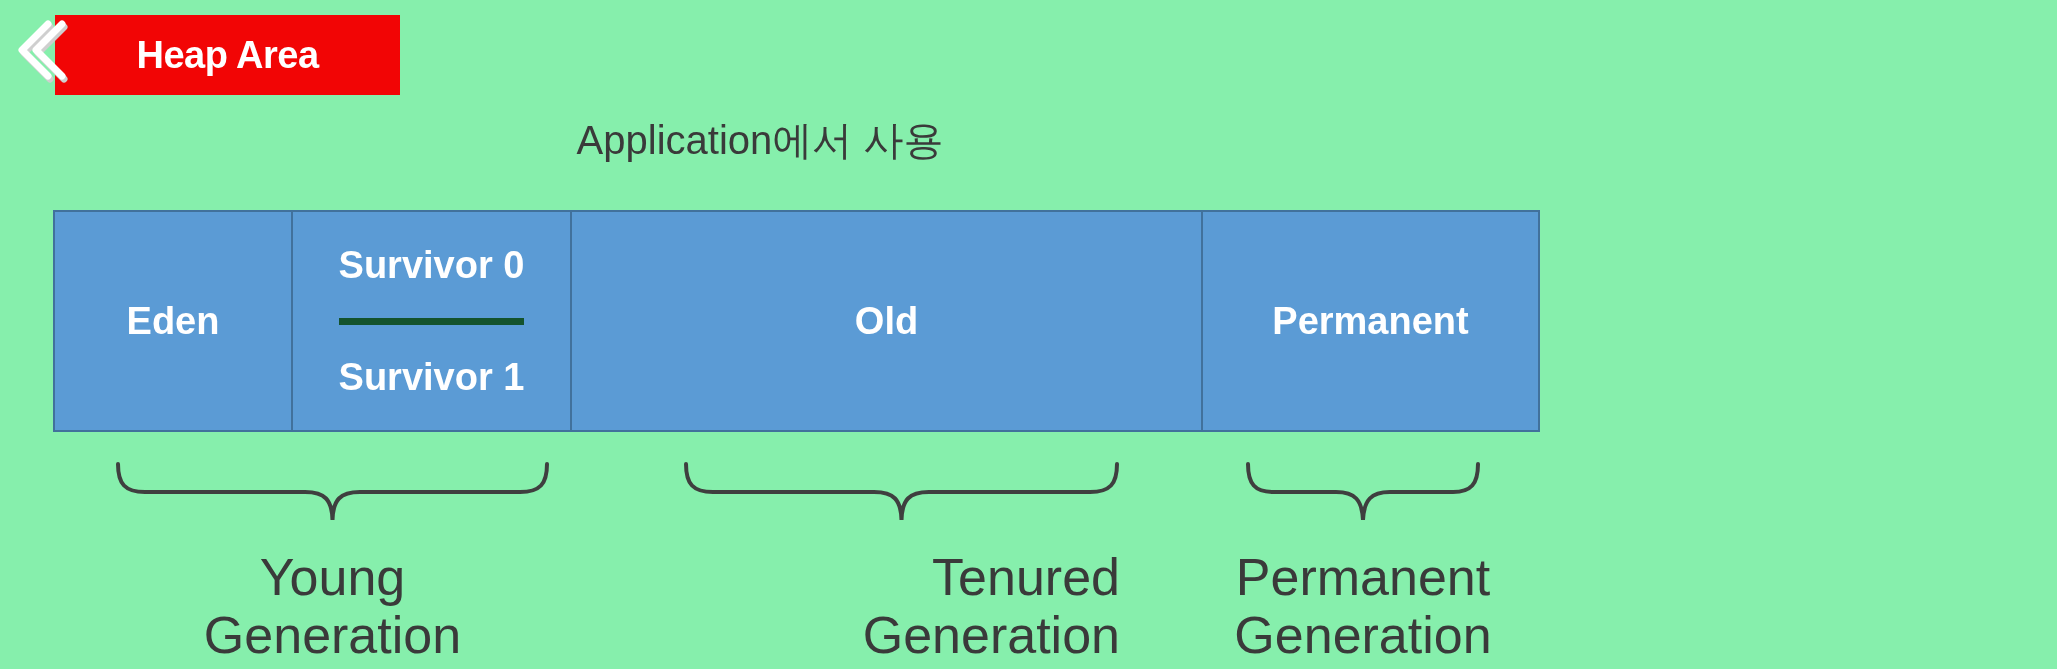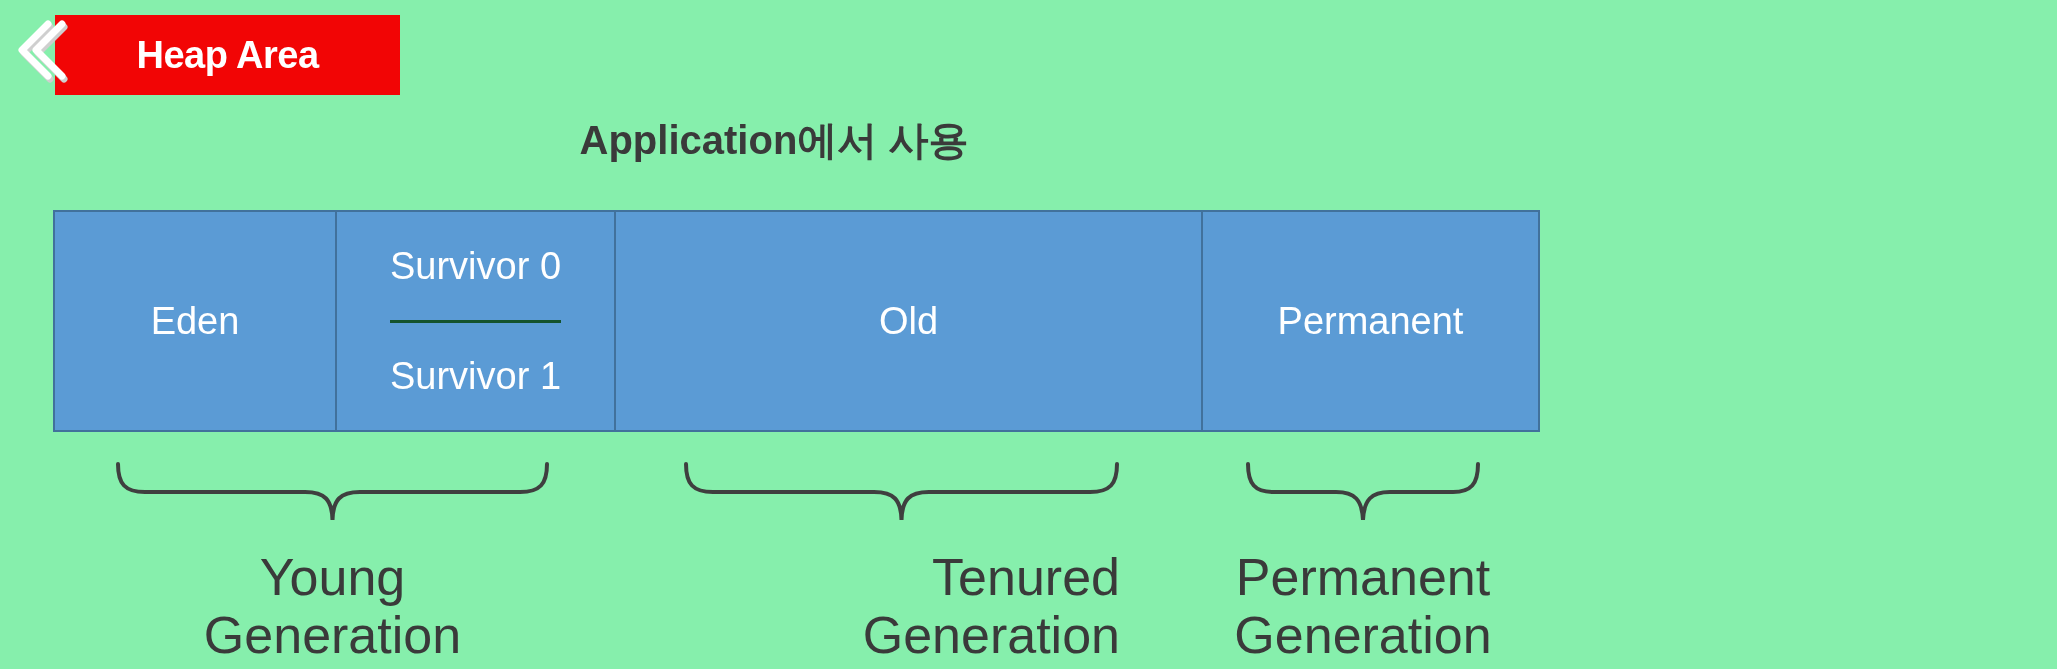--- a/index.html
+++ b/index.html
@@ -57,24 +57,23 @@
   .usage-caption {
     position: absolute;
     color: #3A3A3A;
     font-size: 40px;
     font-weight: 400;
     line-height: 1;
     white-space: nowrap;
     text-align: center;
   }
   .usage-app {
-    left: 574px;
+    left: 560px;
     top: 120px;
     width: 400px;
-    font-weight: bold;
   }
   .usage-jvm {
     left: 1205px;
     top: 120px;
     width: 380px;
   }
 
   
   .memory-bar {
     position: absolute;
@@ -90,40 +89,40 @@
 
   .mem-cell {
     position: relative;
     box-sizing: border-box;
     display: flex;
     align-items: center;
     justify-content: center;
     background: #5B9BD5;
     color: #ffffff;
     font-size: 38px;
-    font-weight: 400;
+    font-weight: 700;
     line-height: 1;
     white-space: nowrap;
   }
 
-  .cell-eden    { width: 280px; justify-content: center; }
+  .cell-eden    { width: 236px; justify-content: center; }
   .cell-survivor{ width: 279px; border-left: 2px solid #41719C; flex-direction: column; }
   .cell-old     { flex: 1 1 auto; border-left: 2px solid #41719C; }
   .cell-perm    { width: 337px; border-left: 2px solid #41719C; }
 
   .survivor-half {
     flex: 1 1 50%;
     display: flex;
     align-items: center;
     justify-content: center;
     color: #ffffff;
     font-size: 38px;
     white-space: nowrap;
   }
-  .survivor-half.lower { border-top: 3px solid #14532d; }
+  .survivor-half.lower { border-top: 7px solid #14532d; }
 
   
   .brace {
     position: absolute;
     height: 60px;
     top: 462px;
   }
   .brace svg { display: block; width: 100%; height: 100%; overflow: visible; }
 
   .brace-young   { left: 115px;  width: 435px; }

